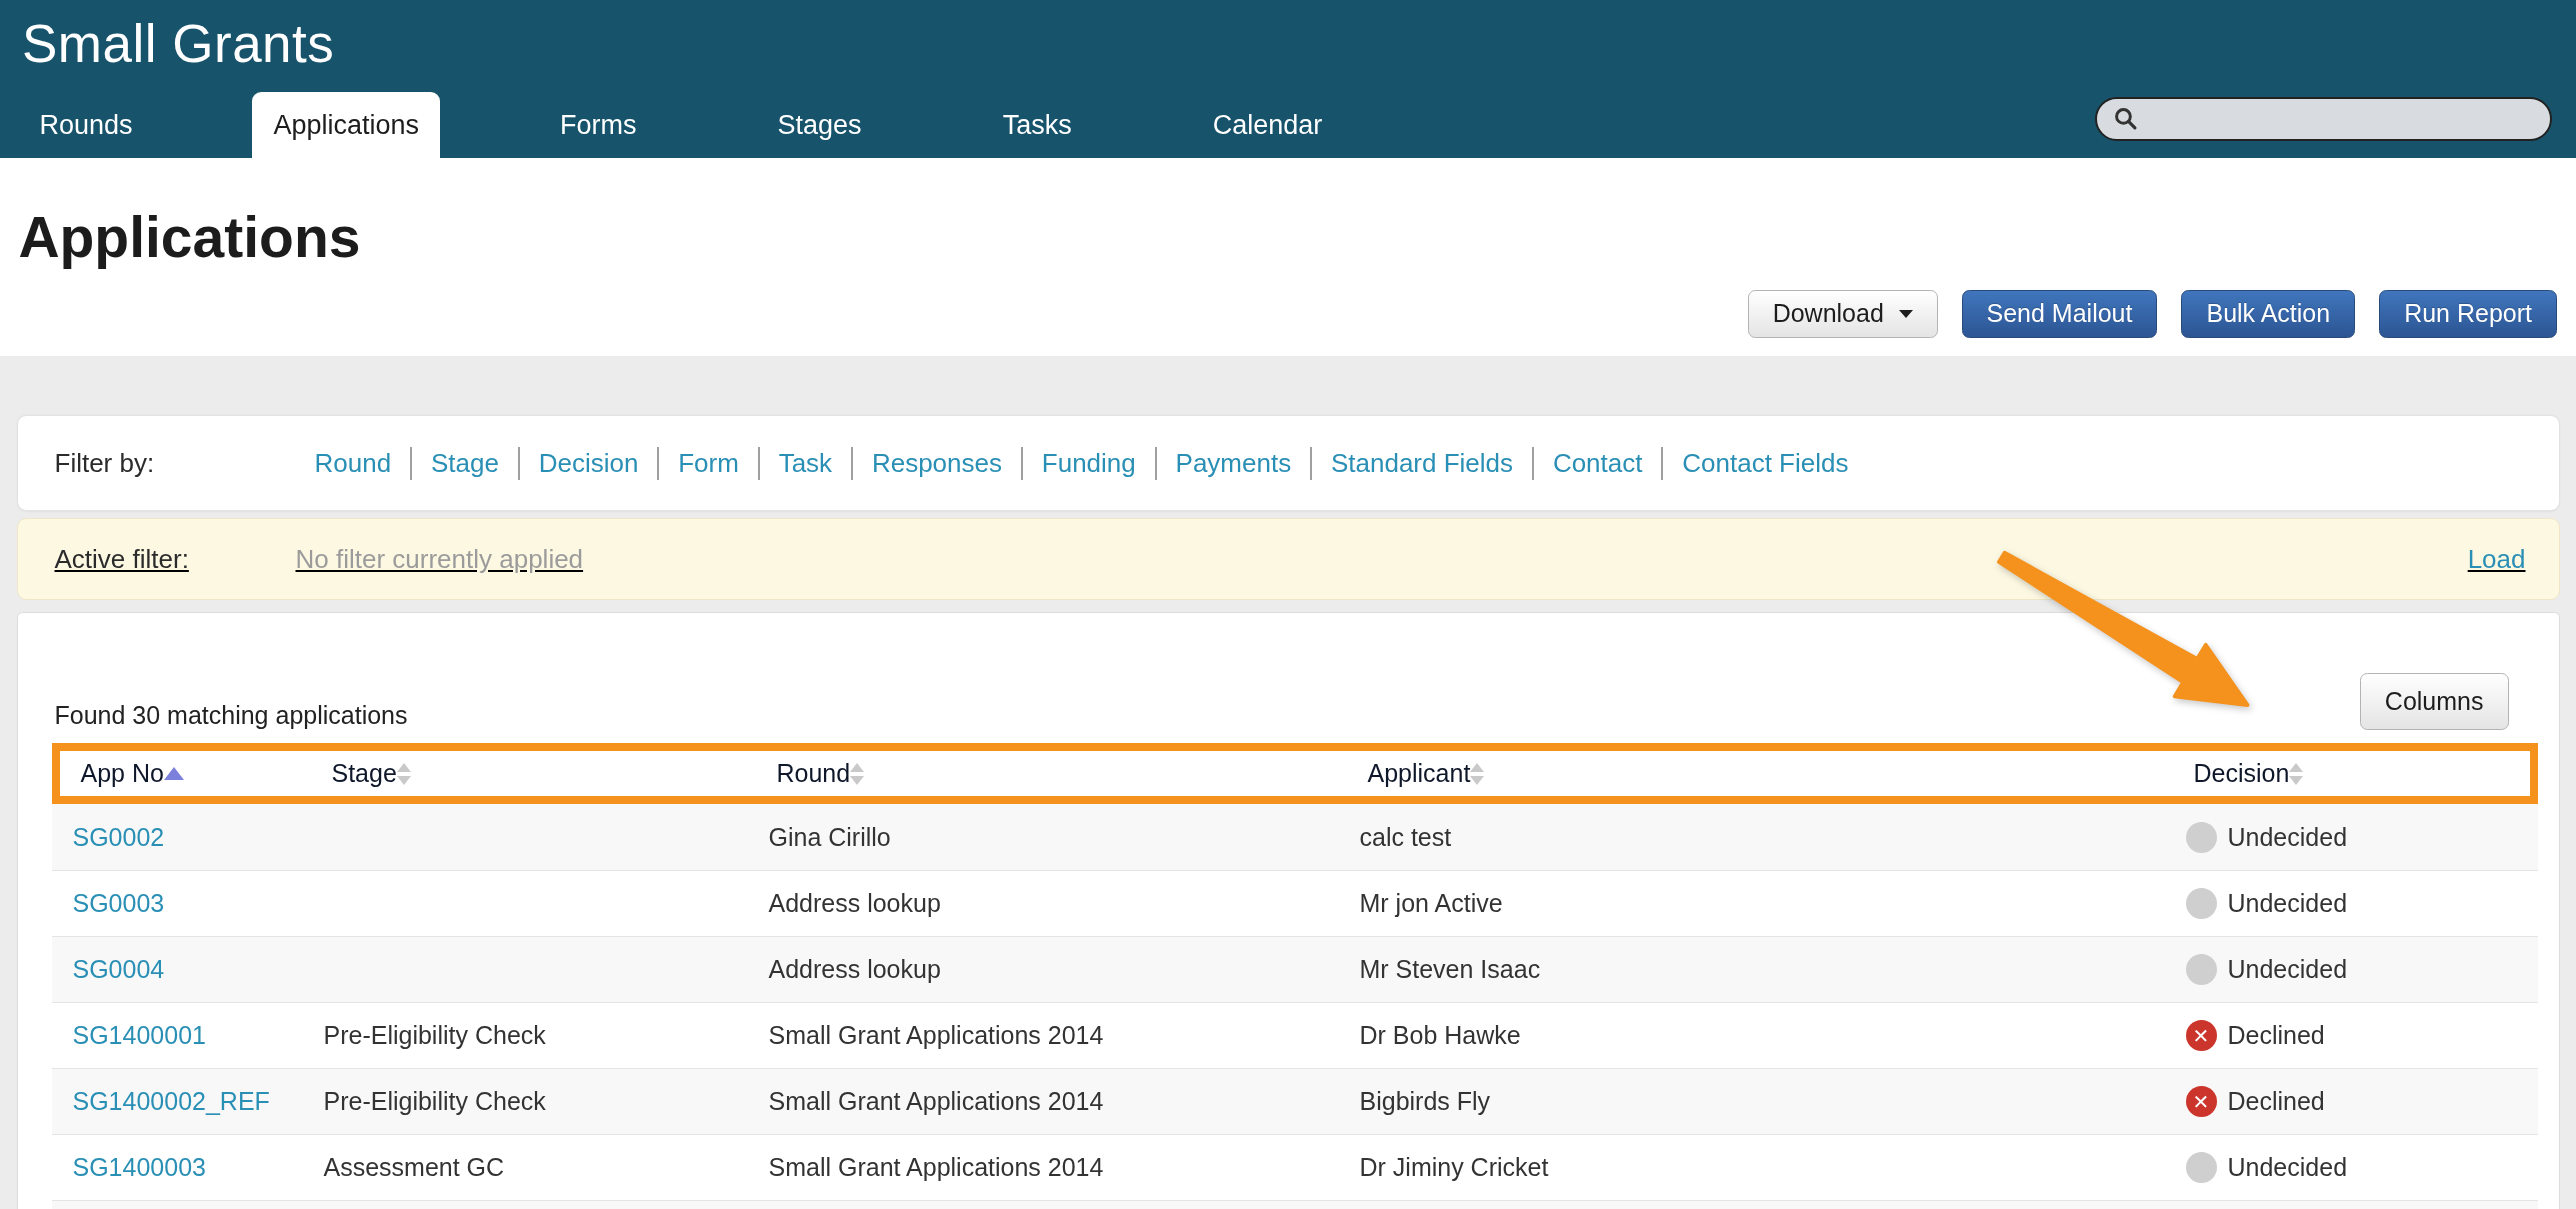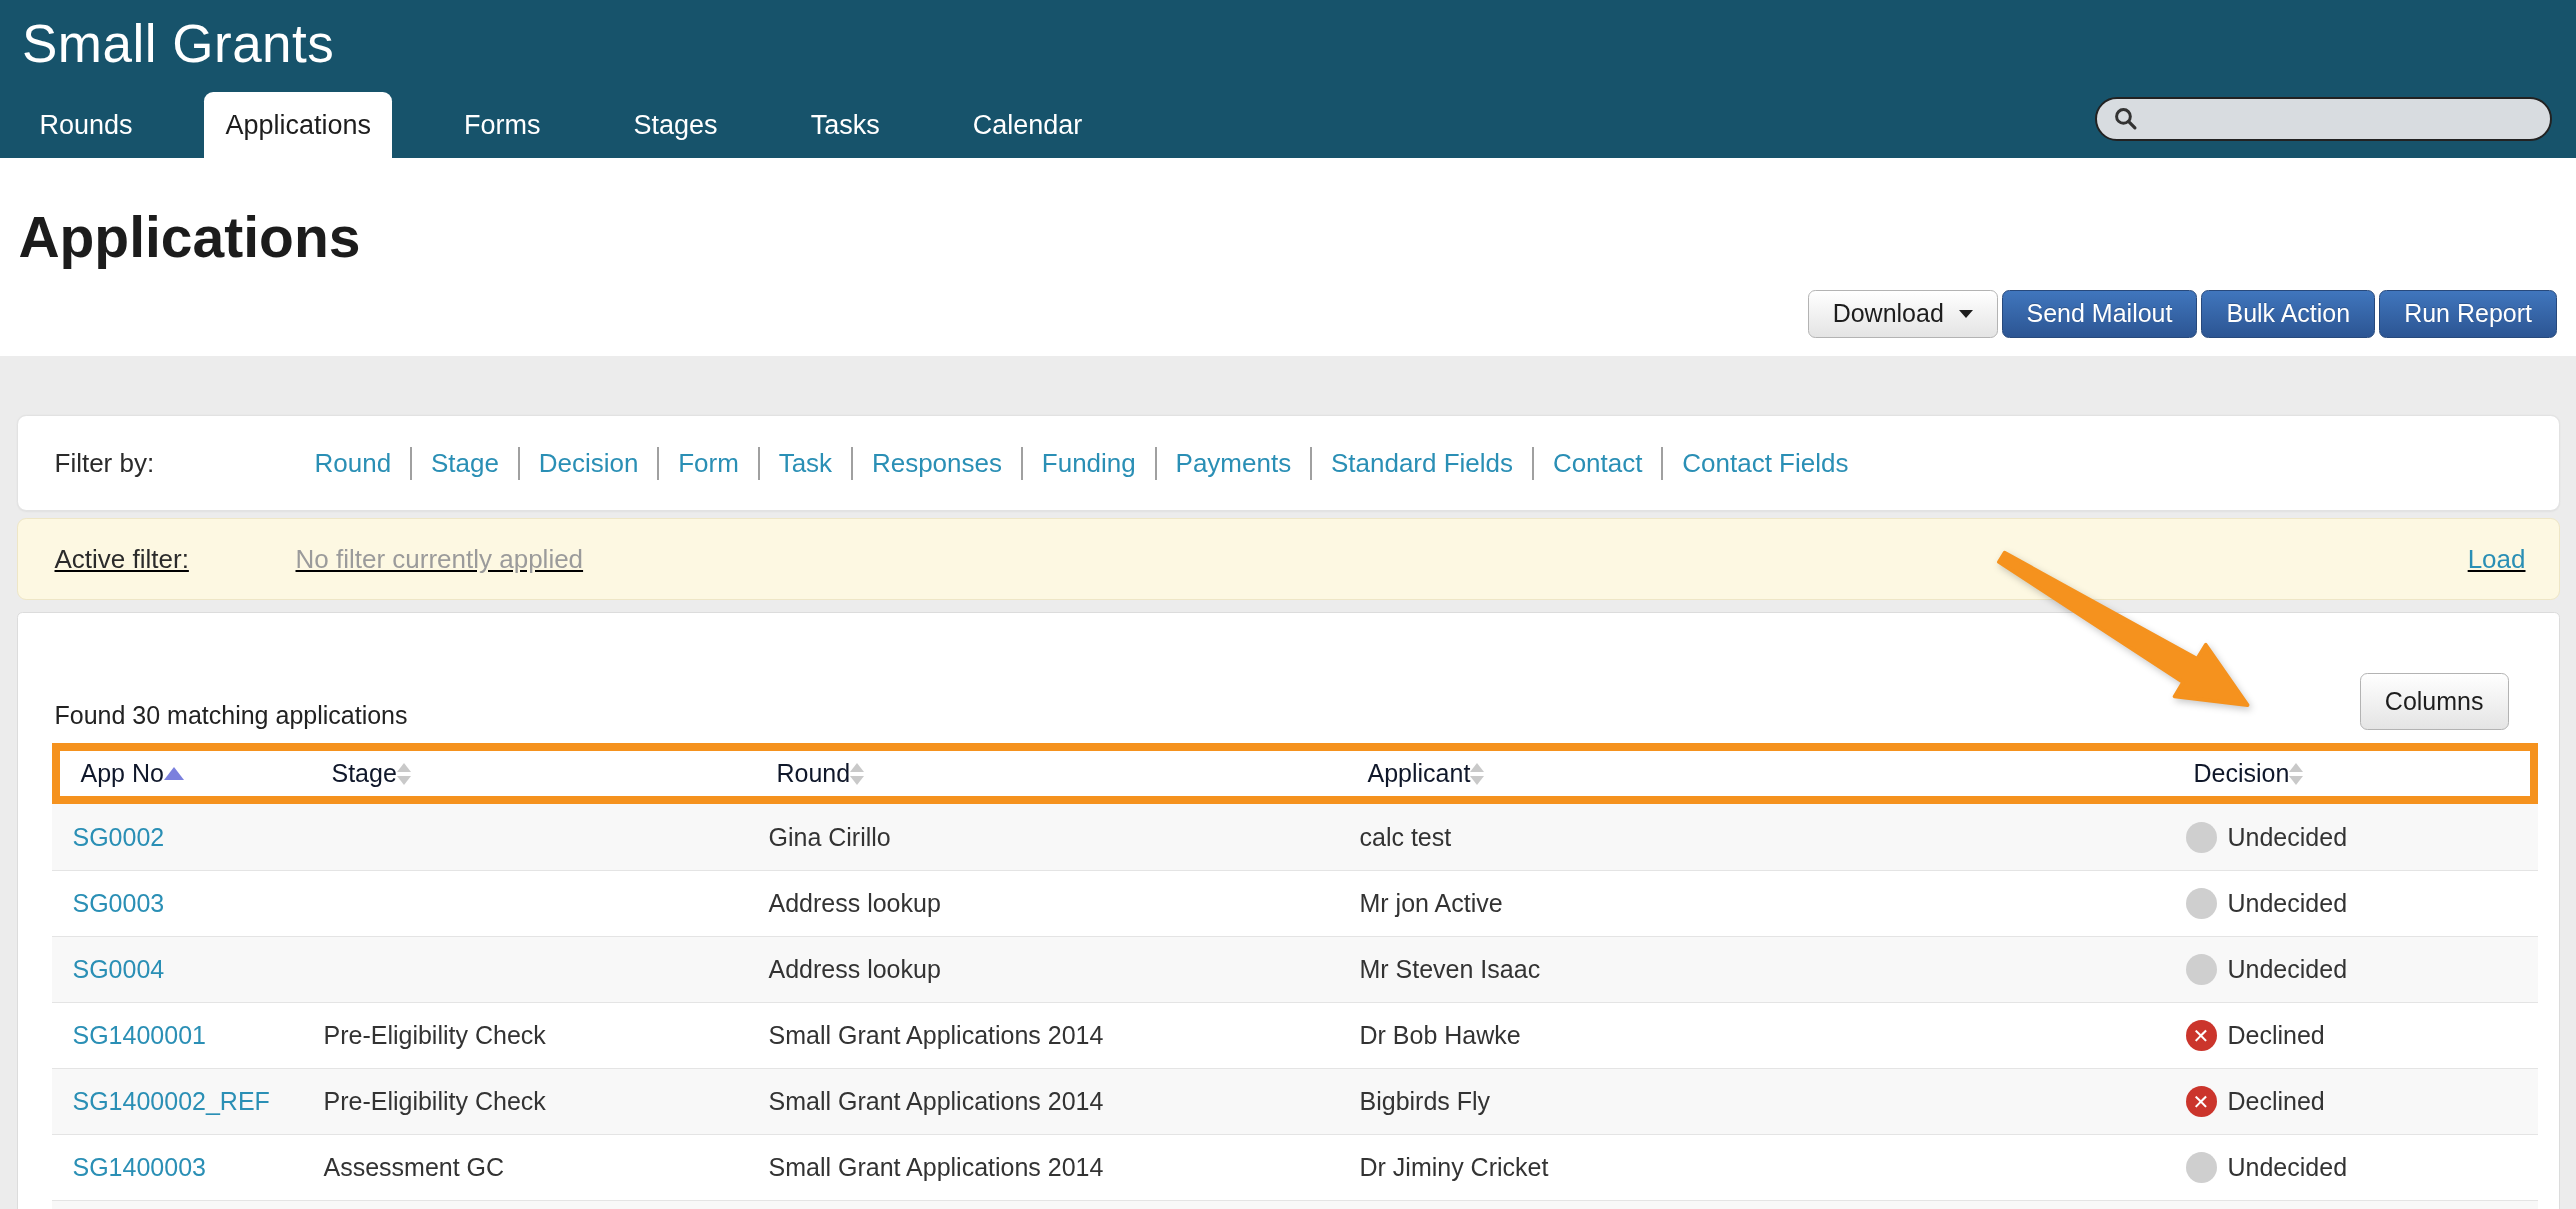--- a/index.html
+++ b/index.html
@@ -5,32 +5,32 @@
   * { box-sizing: border-box; }
   html,body { margin:0; padding:0; }
   body {
     width:2576px; height:1210px; overflow:hidden; position:relative;
     font-family:"Liberation Sans","DejaVu Sans",sans-serif; background:#fff;
   }
 
   
   .topbar { background:#17536b; height:158px; position:relative; }
   .app-title { color:#fff; font-size:53px; padding:13px 0 0 22px; letter-spacing:0.5px; }
-  .tabs { position:absolute; bottom:0; left:18.4px; display:flex; align-items:flex-end; }
+  .tabs { position:absolute; bottom:0; left:18.4px; display:flex; align-items:flex-end;gap:48px; }
   .tab { color:#fff; font-size:27px; padding:0 21px; height:66px; line-height:66px; margin-right:51px; cursor:pointer; white-space:nowrap; }
   .tab.active { background:#fff; color:#1d1d1d; border-radius:9.2px 9.2px 0 0; }
   .search { position:absolute; top:97px; right:24px; width:457px; height:44px; background:#d8dce0;
             border:2.8px solid #222; border-radius:26px; display:flex; align-items:center; padding:0 14.7px; }
   .search-icon { display:flex; align-items:center; }
   .search-input { flex:1; border:none; outline:none; background:transparent; font-size:24px; margin-left:9.2px; font-family:inherit; }
 
   
   .page-head { position:relative; height:198px; background:#fff; }
   .page-title { margin:0; padding:46px 0 0 18.4px; font-size:57px; font-weight:bold; color:#1c1c1c; }
-  .toolbar { position:absolute; right:19px; bottom:18.4px; display:flex; gap:4px; }
+  .toolbar { position:absolute; right:19px; bottom:18.4px; display:flex; gap:24px; }
   .btn { font-size:25px; height:48px; border-radius:7.3px; padding:0 24px; cursor:pointer; font-family:inherit;
          display:inline-flex; align-items:center; justify-content:center; white-space:nowrap; }
   .btn-default { background:linear-gradient(#ffffff,#e4e4e4); border:0.9px solid #b3b3b3; color:#1d1d1d; }
   .btn-primary { background:linear-gradient(#4076bd,#2c5593); border:0.9px solid #27497c; color:#fff; text-shadow:0 -0.9px 0 rgba(0,0,0,.2); }
   .caret { width:0; height:0; border-left:7.3px solid transparent; border-right:7.3px solid transparent; border-top:8.3px solid #1d1d1d; margin-left:14.7px; }
 
   
   .gray-area { background:#ececec; height:854px; padding:59px 16.5px 0; }
 
   .filter-card { background:#fff; border:0.9px solid #e2e2e2; border-radius:9.2px; height:96px;

